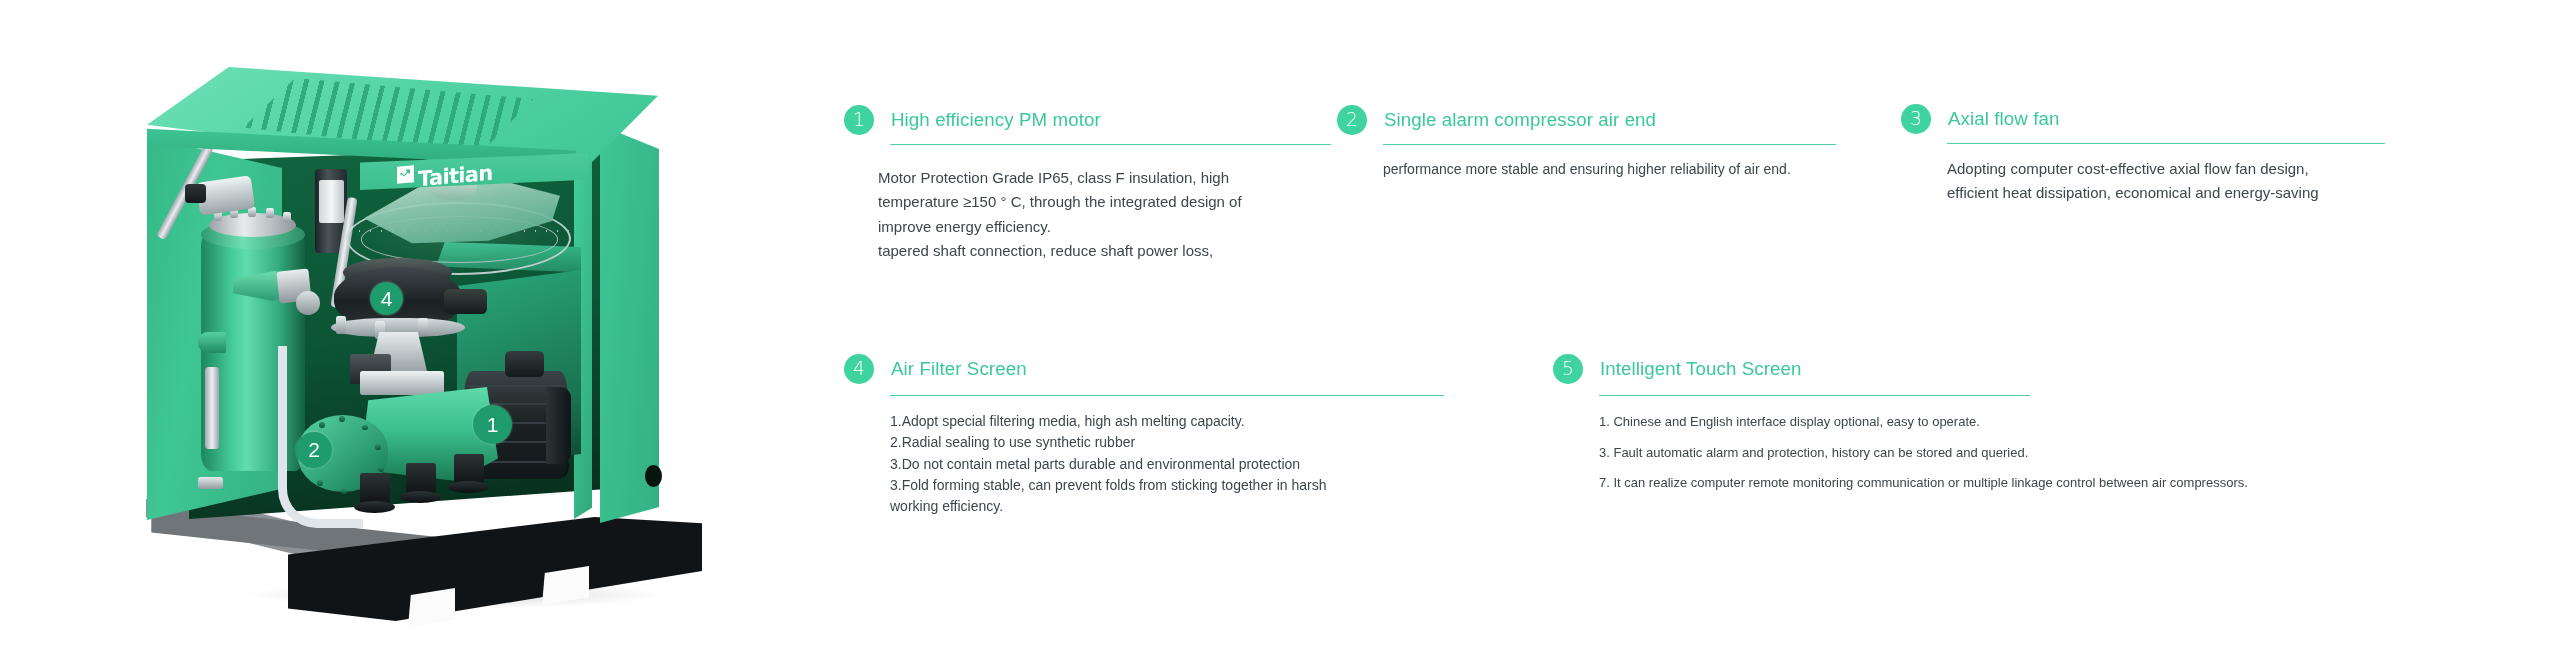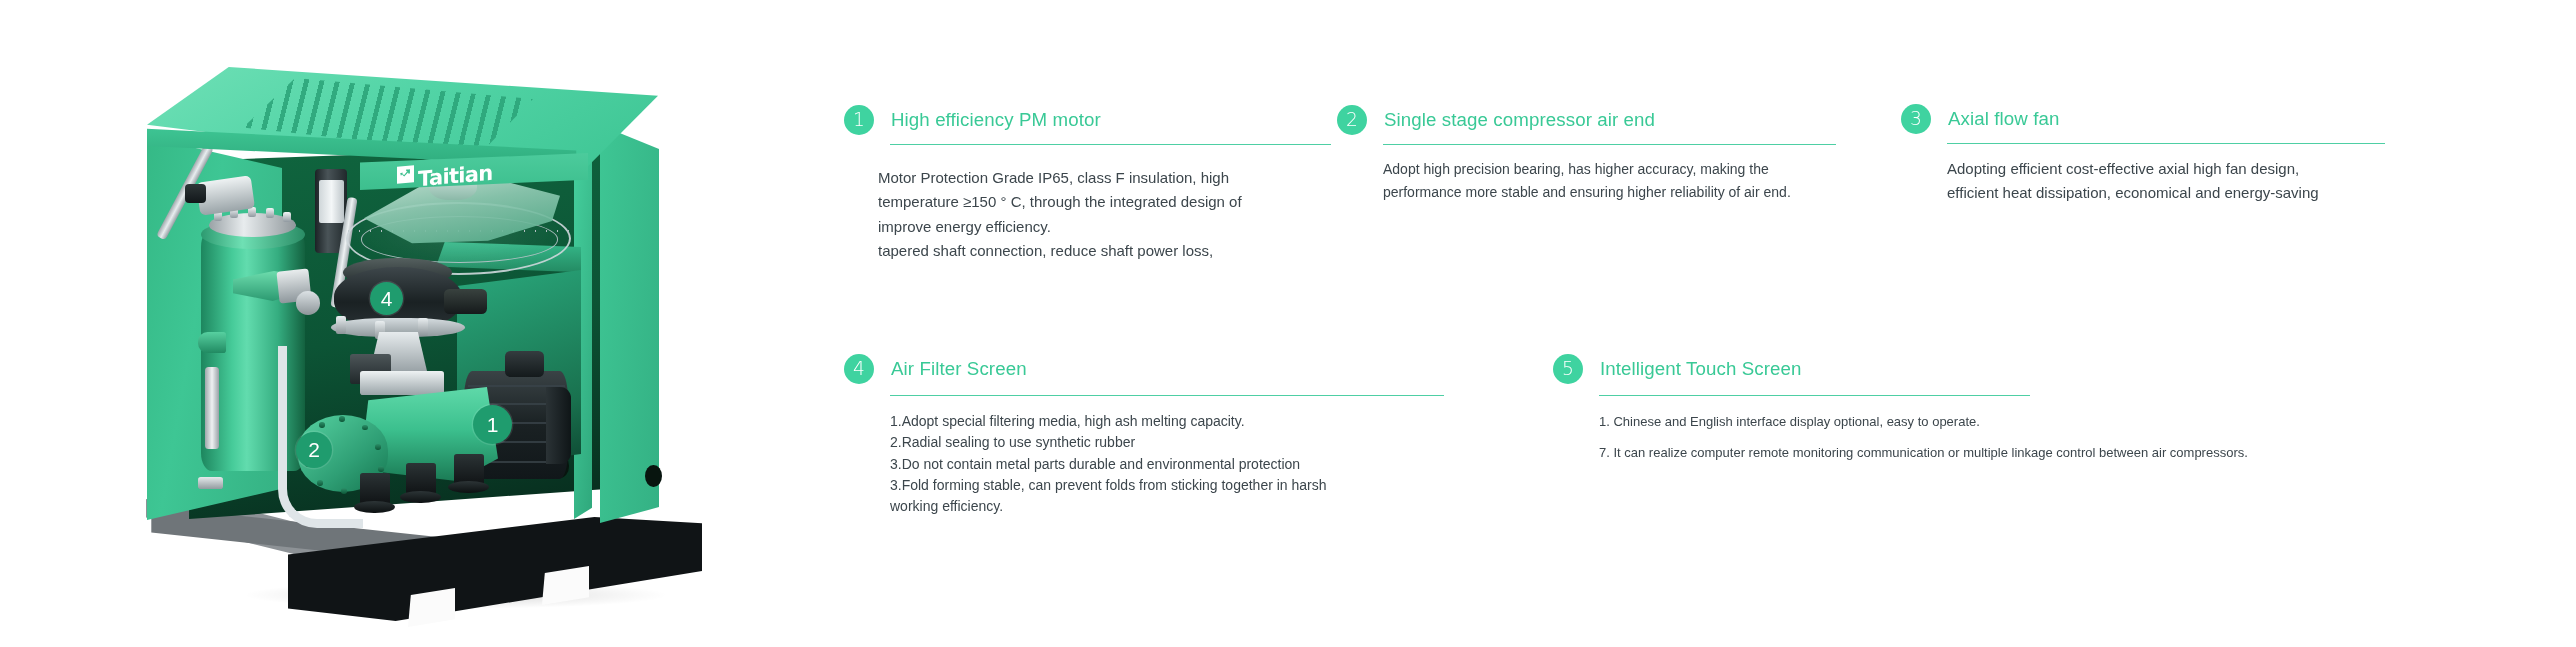--- a/index.html
+++ b/index.html
@@ -338,34 +338,33 @@
     <div class="f-body" style="left:34px;top:53px;width:442px;margin-top:8px;">
       <span class="ln just">Motor Protection Grade IP65, class  F insulation, high</span>
       <span class="ln just">temperature ≥150 ° C, through the integrated design of</span>
       <span class="ln">improve energy efficiency.</span>
       <span class="ln just">tapered shaft connection, reduce shaft power loss,</span>
     </div>
   </div>
 
   <div class="feature" style="left:1337px;top:105px;width:511px;height:221px;">
     <div class="badge">2</div>
-    <div class="f-title" style="left:47px;top:4.1px;">Single stage compressor air end</div>
+    <div class="f-title" style="left:47px;top:4.1px;">Single alarm compressor air end</div>
     <div class="f-rule" style="left:46px;top:39px;width:453px;"></div>
     <div class="f-body" style="left:46px;top:53px;width:455px;font-size:14px;">
-      <span class="ln just">Adopt high precision bearing, has higher accuracy, making the</span>
       <span class="ln">performance more stable and ensuring higher reliability of air end.</span>
     </div>
   </div>
 
   <div class="feature" style="left:1901px;top:104px;width:490px;height:221px;">
     <div class="badge">3</div>
     <div class="f-title" style="left:47px;top:4.1px;">Axial flow fan</div>
     <div class="f-rule" style="left:46px;top:39px;width:438px;"></div>
     <div class="f-body" style="left:46px;top:53px;width:439px;">
-      <span class="ln just">Adopting efficient cost-effective axial high fan design,</span>
+      <span class="ln just">Adopting computer cost-effective axial flow fan design,</span>
       <span class="ln">efficient heat dissipation, economical and energy-saving</span>
     </div>
   </div>
 
   <div class="feature" style="left:844px;top:354px;width:608px;height:235px;">
     <div class="badge">4</div>
     <div class="f-title" style="left:47px;top:4.1px;">Air Filter Screen</div>
     <div class="f-rule" style="left:46px;top:41px;width:554px;"></div>
     <div class="f-body lines" style="left:46px;top:57px;width:555px;font-size:14px;">
       <span class="ln">1.Adopt special filtering media, high ash melting capacity.</span>
@@ -375,18 +374,19 @@
       <span class="ln">working efficiency.</span>
     </div>
   </div>
 
   <div class="feature" style="left:1553px;top:354px;width:843px;height:235px;">
     <div class="badge">5</div>
     <div class="f-title" style="left:47px;top:4.1px;">Intelligent Touch Screen</div>
     <div class="f-rule" style="left:46px;top:41px;width:431px;"></div>
     <div class="f-list" style="left:46px;top:53px;width:794px;">
       <span class="ln">1. Chinese and English interface display optional, easy to operate.</span>
+      <span class="ln">3. Fault automatic alarm and protection, history can be stored and queried.</span>
       <span class="ln">7. It can realize computer remote monitoring communication or multiple linkage control between air compressors.</span>
     </div>
   </div>
 
 </div>
 
 
 </body></html>

